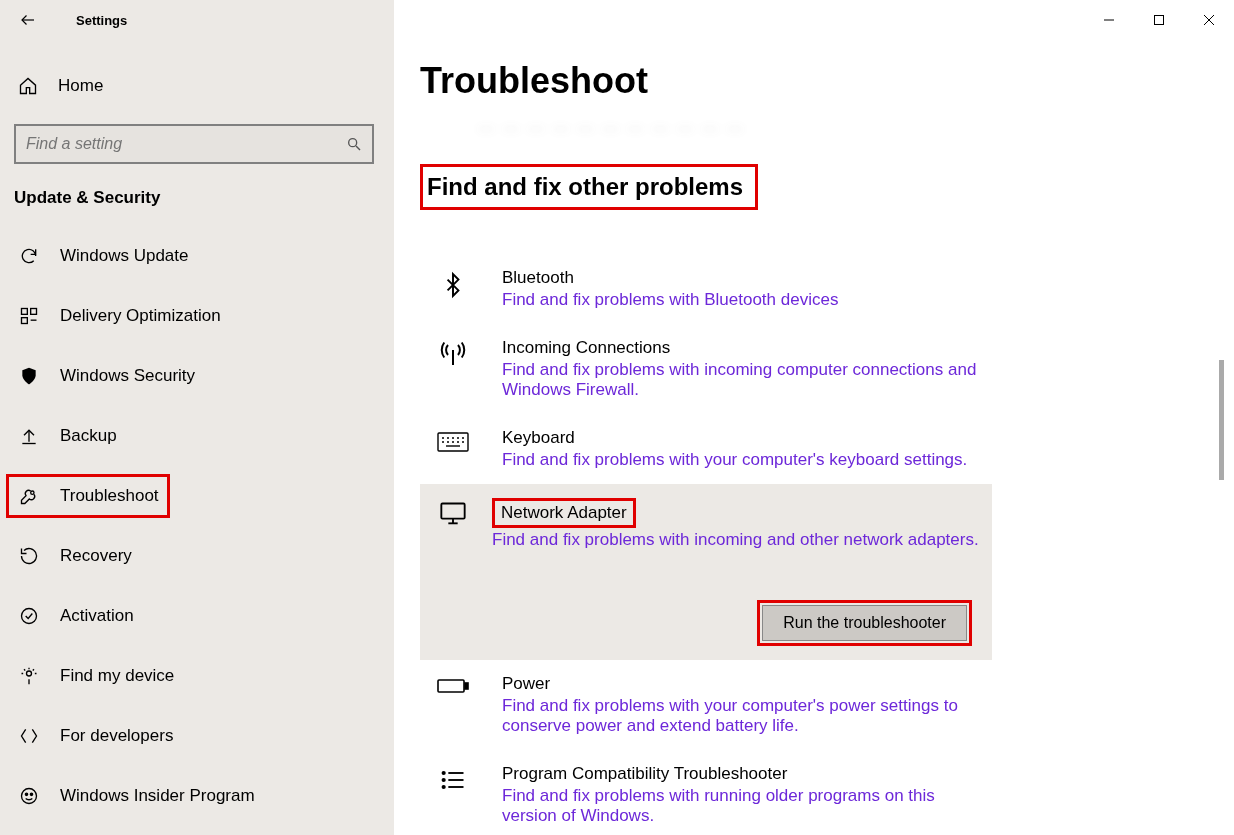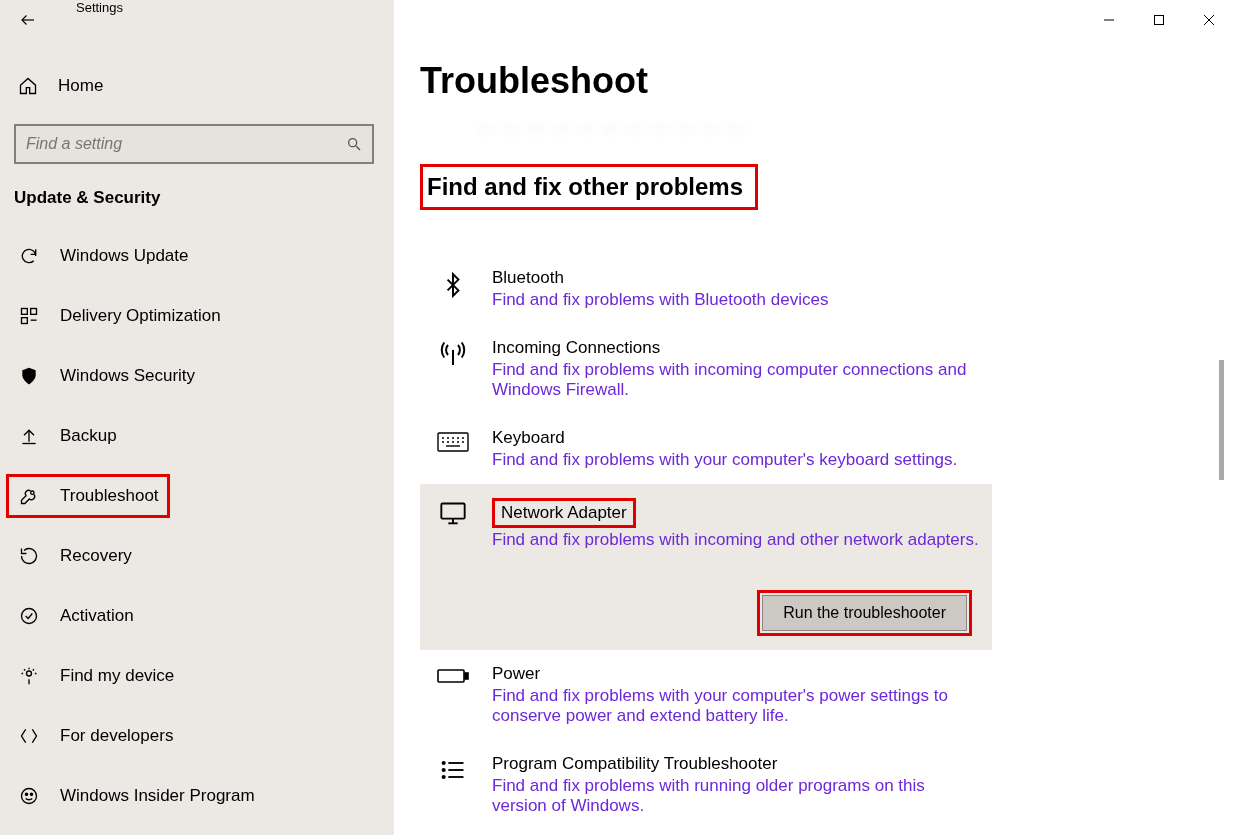--- a/index.html
+++ b/index.html
@@ -11,21 +11,23 @@
     width: 1234px;
     height: 835px;
     overflow: hidden;
     position: relative;
   }
   .titlebar {
     position: absolute;
     top: 0; left: 0; right: 0;
     height: 40px;
     display: flex;
+    align-items: center;
     z-index: 10;
+    font-weight: bold;
   }
   .titlebar .back {
     width: 40px; height: 40px;
     display: flex; align-items: center; justify-content: center;
     cursor: pointer;
     margin-left: 8px;
   }
   .titlebar .title {
     margin-left: 28px;
     font-size: 13px;
@@ -107,21 +109,21 @@
     margin: 14px 0 30px 58px;
     filter: blur(4px);
     opacity: .5;
     white-space: pre;
   }
   .red-outline { border: 3px solid #e00000; }
   .ts-list { display: flex; flex-direction: column; gap: 0; width: 572px; }
   .ts-item {
     display: flex;
     padding: 14px 12px 14px 16px;
-    gap: 22px;
+    gap: 32px;
     cursor: pointer;
     position: relative;
   }
   .ts-item.selected { background: #ece9e5; }
   .ts-item .icon {
     width: 34px;
     display:flex; justify-content:center;
     padding-top: 2px;
     flex-shrink: 0;
   }

